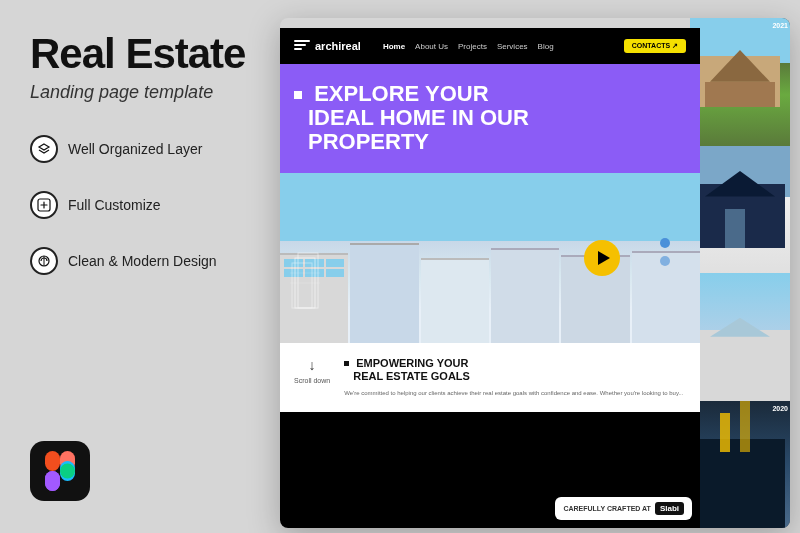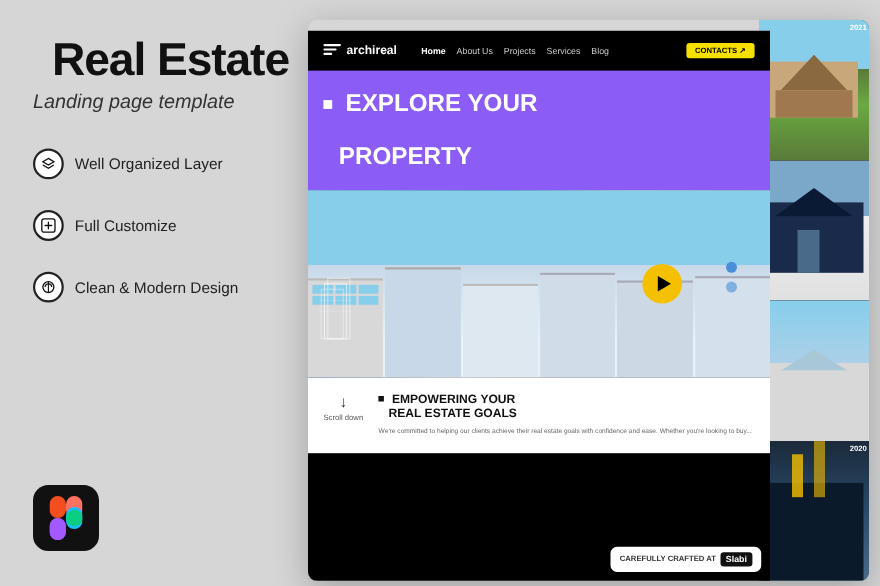--- a/index.html
+++ b/index.html
@@ -22,21 +22,20 @@
       display: flex;
       flex-direction: column;
     }
 
     .main-title {
       font-size: 42px;
       font-weight: 900;
       color: #111;
       line-height: 1.05;
       letter-spacing: -1px;
-      text-align: center;
     }
 
     .subtitle {
       font-size: 18px;
       font-style: italic;
       color: #333;
       margin-top: 6px;
       margin-bottom: 28px;
       font-weight: 400;
     }
@@ -511,21 +510,21 @@
       </div>
       <div class="mock-nav-btn">
         <span>CONTACTS ↗</span>
       </div>
     </div>
 
     <div class="mock-hero">
       <div class="mock-hero-title">
         <span class="bullet"></span>
         <span>EXPLORE YOUR</span><br>
-        <br>
+        <span style="padding-left:14px;">IDEAL HOME IN OUR</span><br>
         <span style="padding-left:14px;">PROPERTY</span>
       </div>
     </div>
 
     <div class="mock-house-img">
 
       <div style="position:absolute;inset:0;background:linear-gradient(180deg,#87CEEB 0%,#87CEEB 40%,#c8d8e8 40%,#d8e8f0 60%,#e8f0f8 80%);"></div>
 
       <div style="position:absolute;bottom:0;left:0;right:0;height:120px;display:flex;gap:2px;align-items:flex-end;">
         <div style="flex:1;height:90px;background:#d8d8d8;border-top:2px solid #bbb;">

